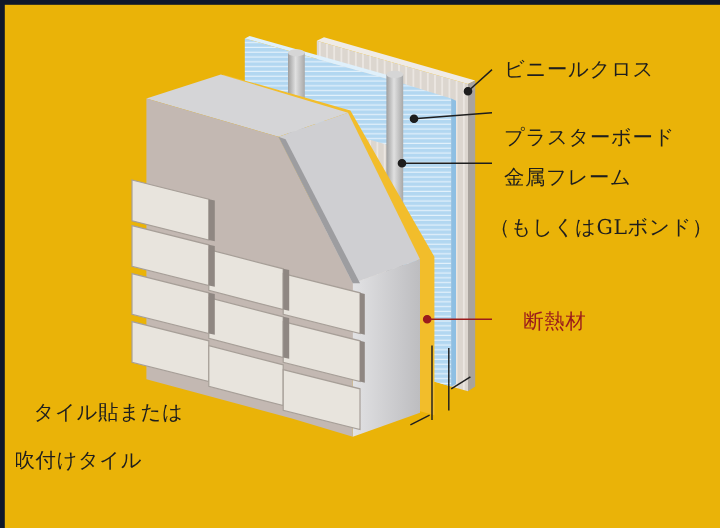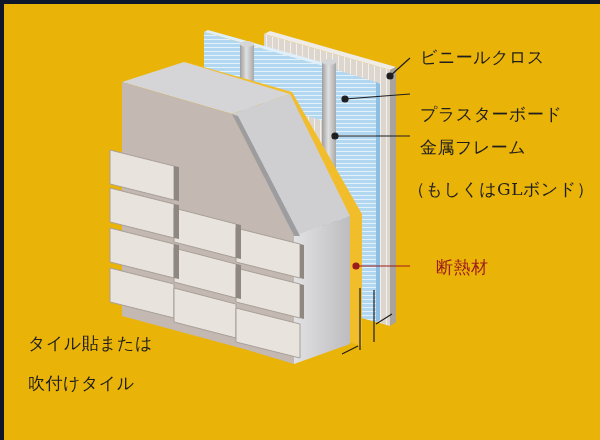--- a/index.html
+++ b/index.html
@@ -112,14 +112,14 @@
       <line x1="388" y1="310" x2="372" y2="320"></line>
     </g>
   </svg>
 
   <div class="label" style="left:416px;top:42px;">ビニールクロス</div>
   <div class="label" style="left:416px;top:99px;">プラスターボード</div>
   <div class="label" style="left:416px;top:132px;">金属フレーム</div>
   <div class="label" style="left:404px;top:174px;">（もしくはGLボンド）</div>
   <div class="label red" style="left:432px;top:252px;text-align:center;">断熱材</div>
   <div class="label" style="left:24px;top:328px;">タイル貼または</div>
-  <div class="label" style="left:24px;top:368px;">吹付けタイル</div>
+  <div class="label" style="left:8px;top:368px;">吹付けタイル</div>
 </div>
 
 </body></html>

